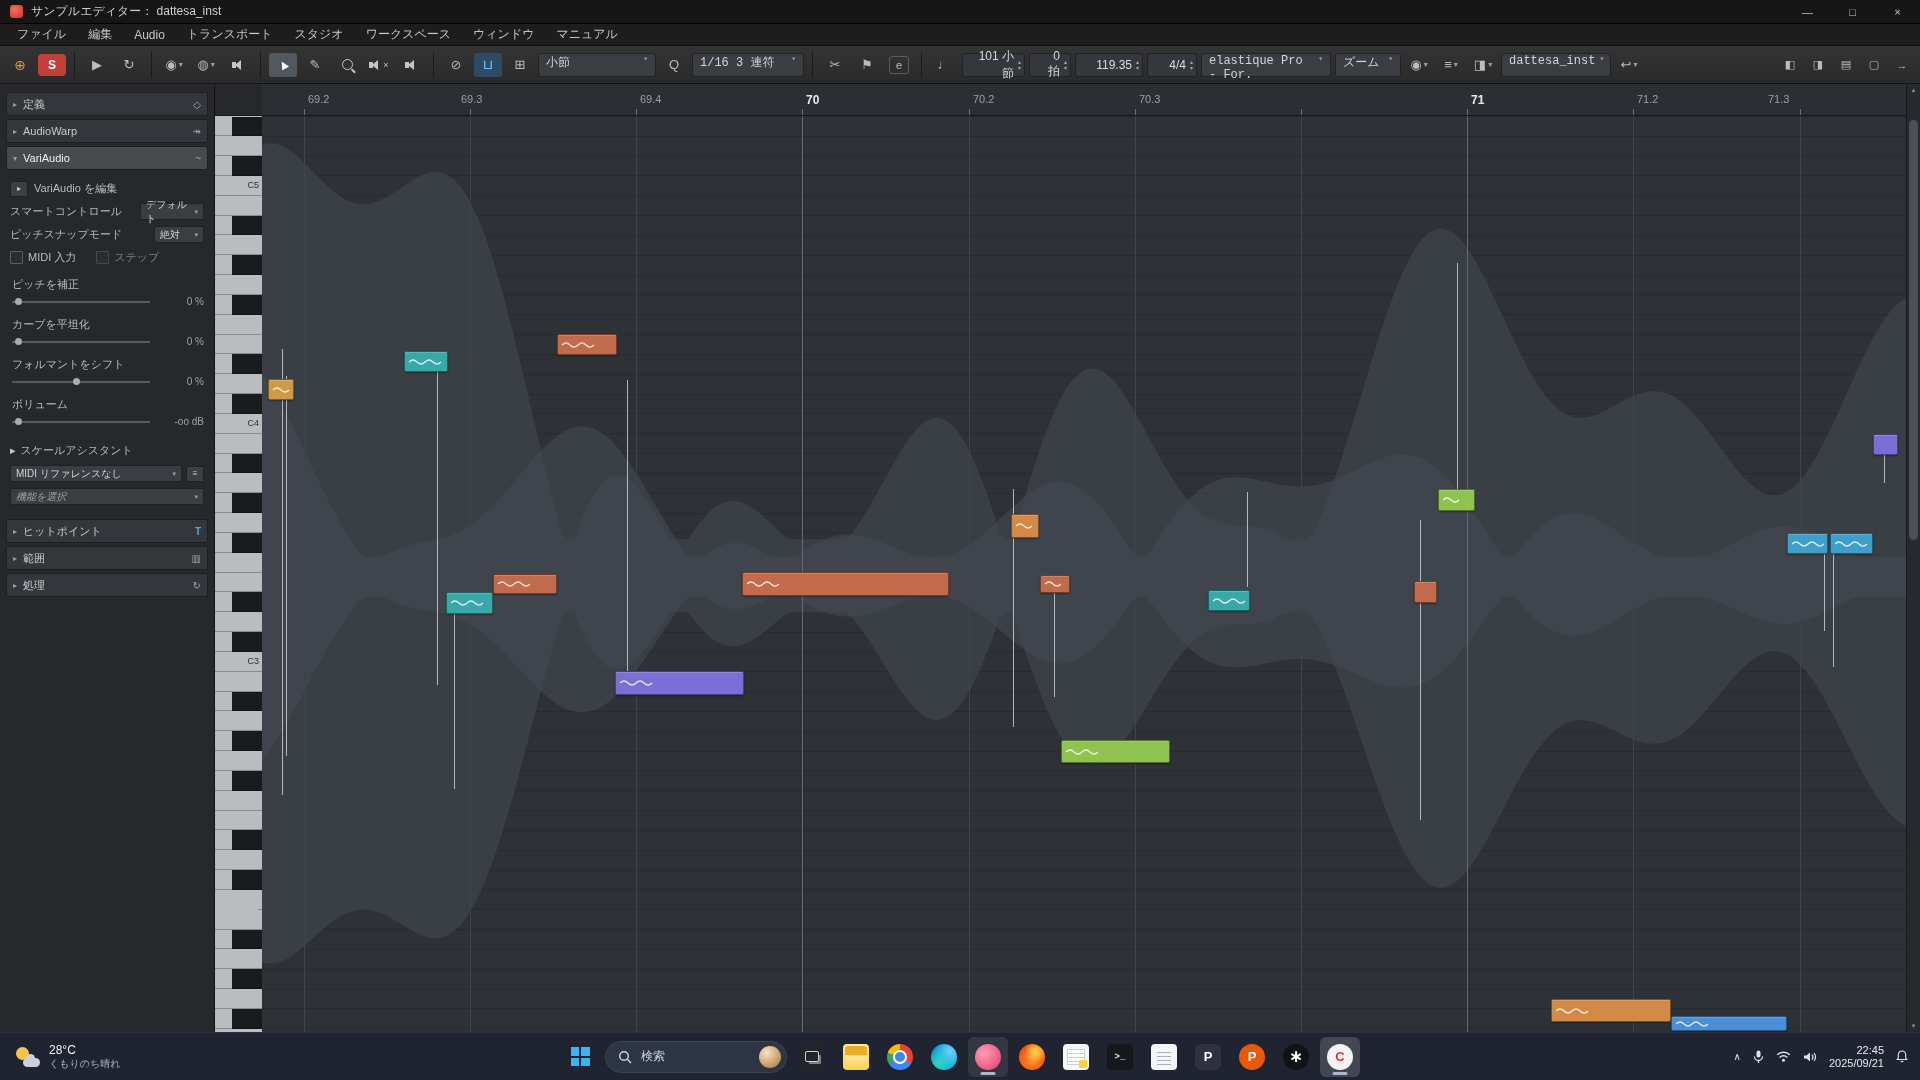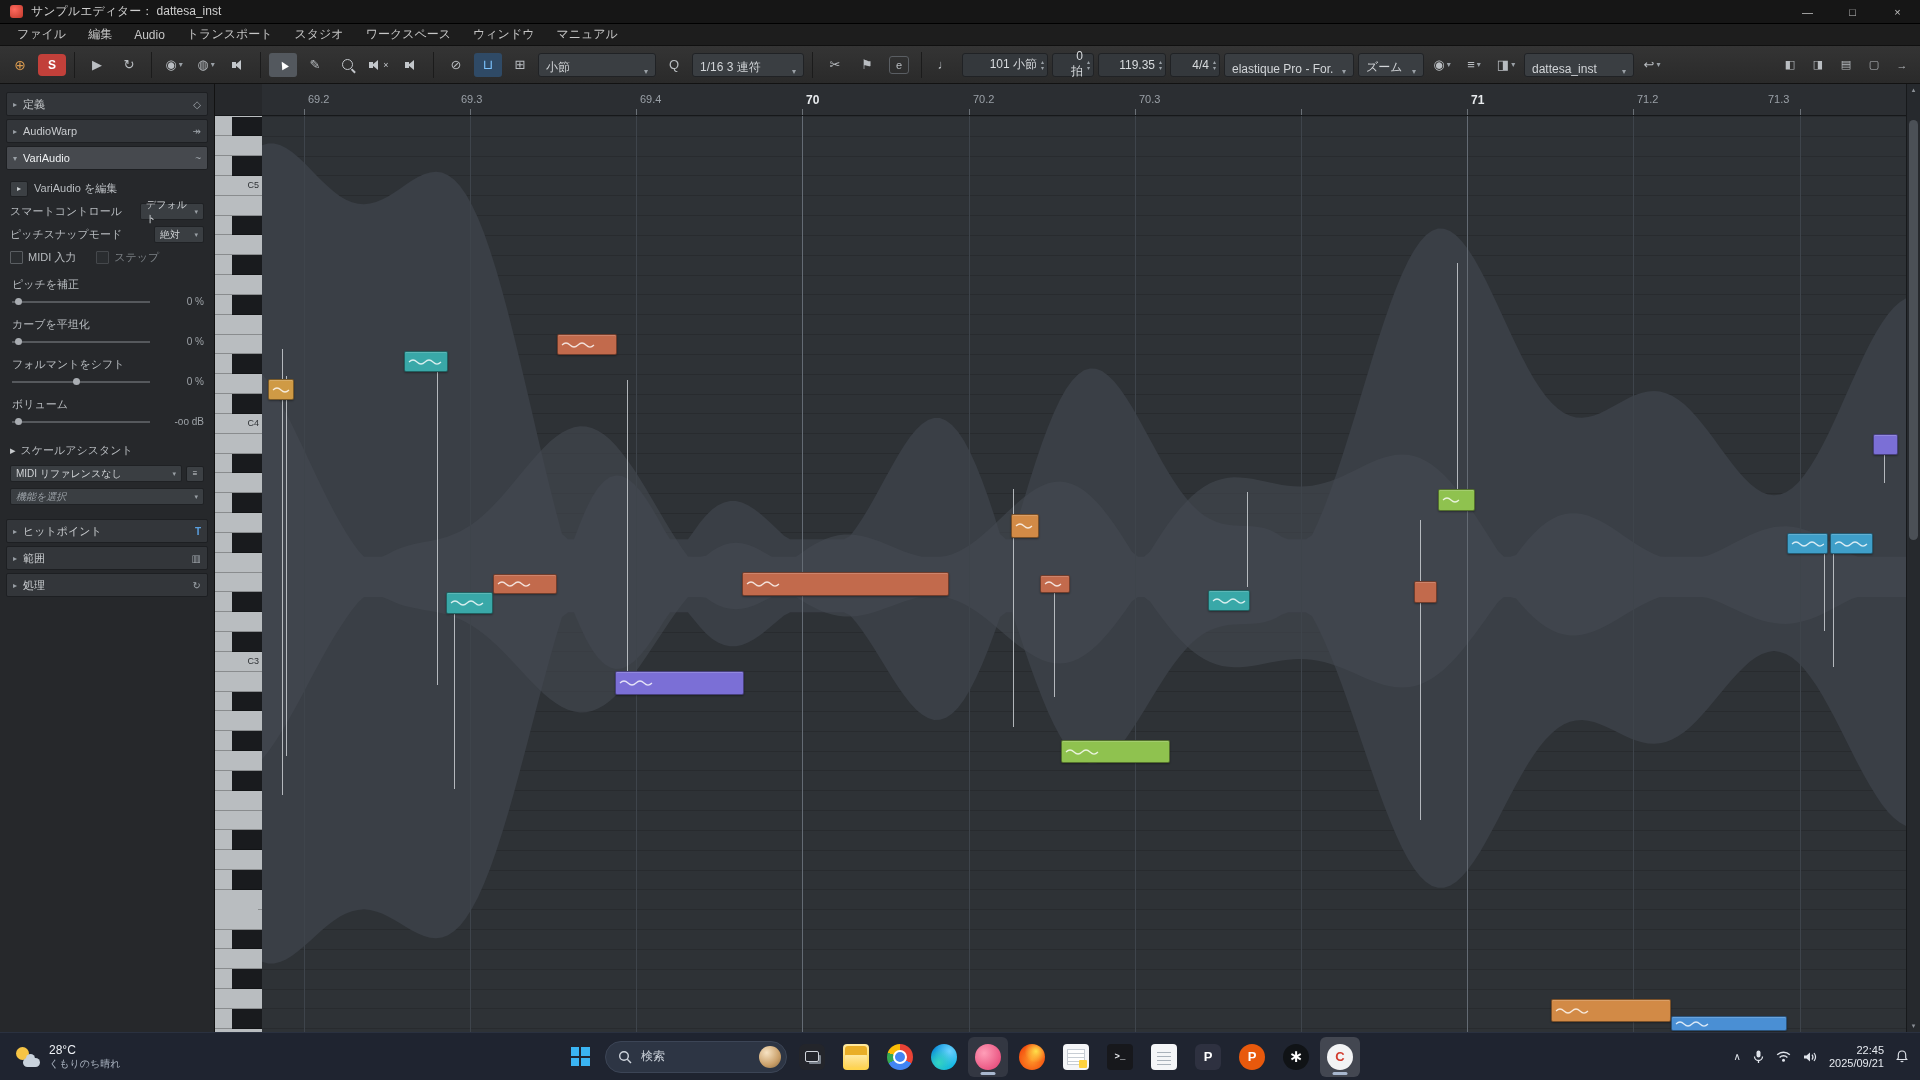--- a/index.html
+++ b/index.html
@@ -20,21 +20,21 @@
 
   
   #toolbar{position:absolute;left:0;top:46px;width:1920px;height:38px;background:linear-gradient(#343434,#2a2a2a);display:flex;align-items:center;padding:0 6px;box-sizing:border-box;gap:4px;border-bottom:1px solid #121212;}
   .tbtn{height:24px;min-width:24px;display:flex;align-items:center;justify-content:center;color:#b9bdc1;font-size:13px;border-radius:3px;gap:2px;padding:0 2px;}
   .tbtn.sel{background:#53585e;color:#fff;}
   .tbtn.on{background:#2f4a66;color:#7cc4ff;}
   .tbtn .car{font-size:8px;color:#9aa0a6;}
   .tsep{width:1px;height:26px;background:#1b1b1b;margin:0 4px;flex:none;}
   .pin{color:#d89a50;font-size:14px;}
   .solo{width:22px;height:22px;background:#c2403a;border-radius:4px;color:#fff;font-weight:bold;font-size:12px;display:flex;align-items:center;justify-content:center;}
-  .tdrop{height:24px;background:#3a3e42;border:1px solid #202225;border-radius:3px;display:flex;align-items:flex-end;padding:0 7px;gap:4px;font-size:12px;color:#d2d5d8;box-sizing:border-box;}
+  .tdrop{height:24px;background:#3a3e42;border:1px solid #202225;border-radius:3px;display:flex;align-items:flex-start;padding:0 7px;gap:4px;font-size:12px;color:#d2d5d8;box-sizing:border-box;font-family:Liberation Mono, monospace;}
   .tdrop .car{font-size:8px;color:#9aa0a6;margin-left:auto;}
   .tspin{height:24px;background:#34383c;border:1px solid #202225;border-radius:3px;display:flex;align-items:center;font-size:12px;color:#d8dbde;padding:0 3px 0 8px;box-sizing:border-box;}
   .tspin .v{flex:1;text-align:right;margin-right:4px;}
   .spins{display:flex;flex-direction:column;font-size:6px;line-height:6px;color:#9aa0a6;}
   .rot{display:inline-block;transform:rotate(-30deg);}
   .mag{width:9px;height:9px;border:1.5px solid #c3c7cb;border-radius:50%;position:relative;display:inline-block;}
   .mag::after{content:"";position:absolute;width:5px;height:1.5px;background:#c3c7cb;transform:rotate(45deg);right:-4px;bottom:-2px;}
   .spk{position:relative;width:12px;height:12px;display:inline-block;}
   .spk::before{content:"";position:absolute;left:0;top:3px;width:4px;height:6px;background:#c3c7cb;}
   .spk::after{content:"";position:absolute;left:3px;top:1px;border:5px solid transparent;border-right:6px solid #c3c7cb;border-left:0;}
@@ -224,21 +224,21 @@
         <i class="car">▾</i>
       </span>
     <span class="tsep"></span>
     <span class="tbtn">✂</span>
     <span class="tbtn">⚑</span>
     <span class="tbtn">
         <span class="ebtn">e</span>
       </span>
     <span class="tsep"></span>
     <span class="tbtn">♩</span>
-    <span class="tspin" style="width:86px">
+    <span class="tspin" style="width:63px">
         <b class="v">101 小節</b>
         <span class="spins">
           <i>▴</i>
           <i>▾</i>
         </span>
       </span>
     <span class="tspin" style="width:42px">
         <b class="v">0 拍</b>
         <span class="spins">
           <i>▴</i>

